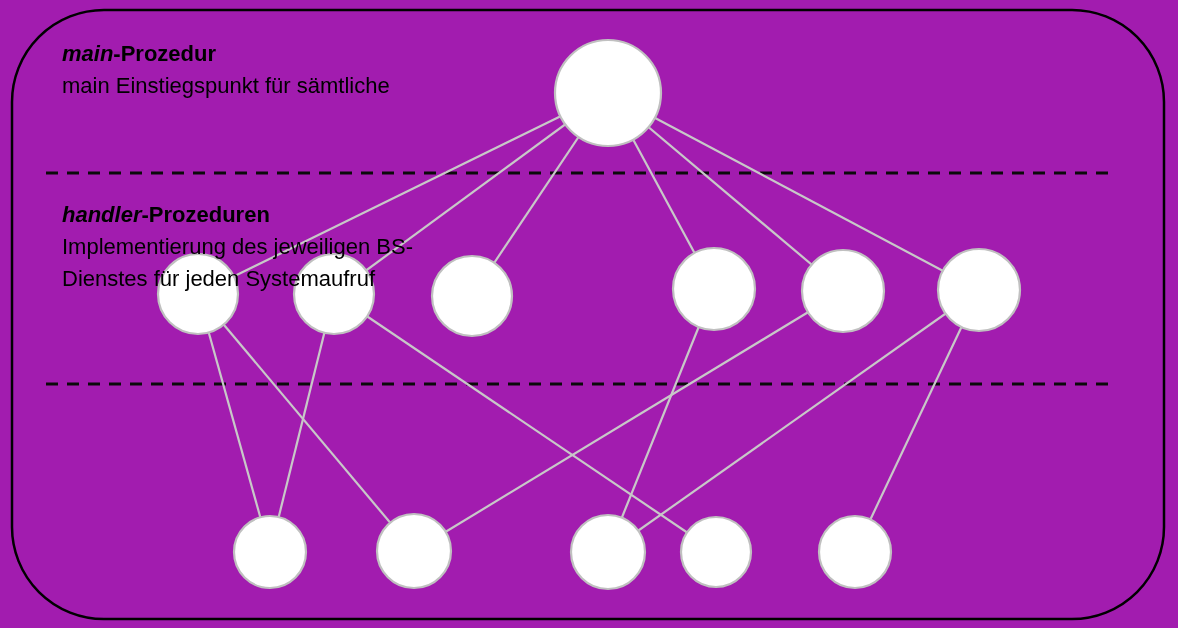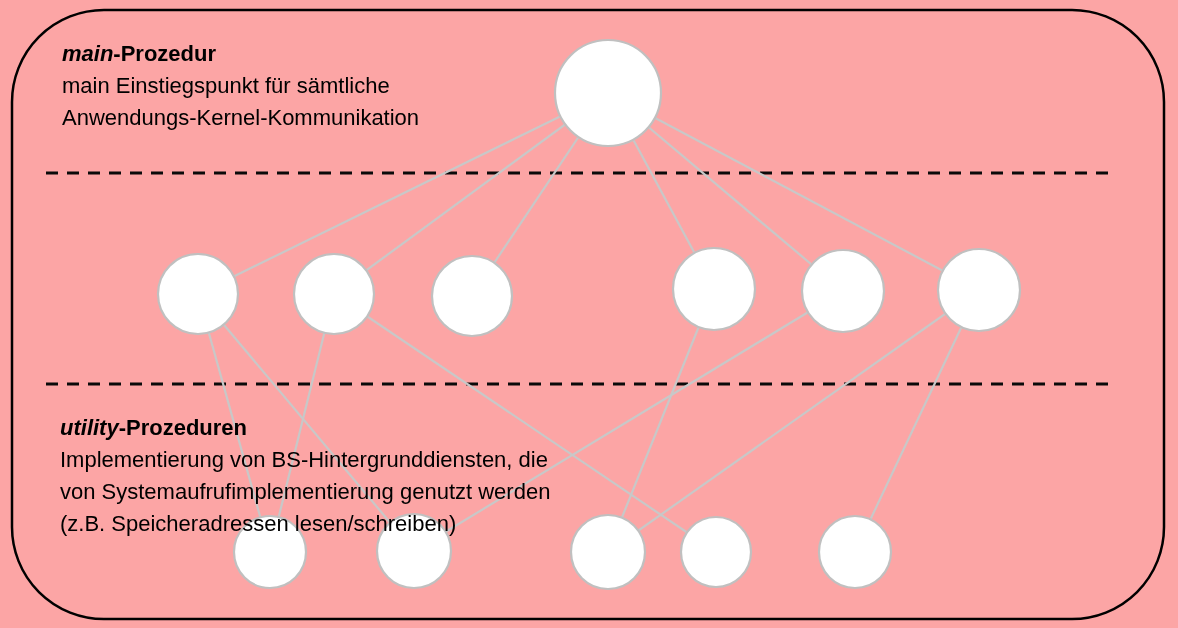--- a/index.html
+++ b/index.html
@@ -1,19 +1,19 @@
 <!DOCTYPE html>
 <html><head>
 <meta charset="utf-8">
 <style>
   html,body{margin:0;padding:0;background:#ffffff;}
   #stage{
     position:relative;
     width:1178px;height:628px;
-    background:#fca5a5;
+    background:#a21caf;
     font-family:"Liberation Sans","DejaVu Sans",sans-serif;
     overflow:hidden;
   }
   #graph-svg{position:absolute;left:0;top:0;}
   .label-block{
     position:absolute;
     color:#000;
     font-size:22px;
     line-height:32px;
     white-space:nowrap;
@@ -64,24 +64,22 @@
         <circle cx="414" cy="551" r="37" fill="#ffffff" stroke="#c0c0c0" stroke-width="2.2"></circle>
         <circle cx="608" cy="552" r="37" fill="#ffffff" stroke="#c0c0c0" stroke-width="2.2"></circle>
         <circle cx="716" cy="552" r="35" fill="#ffffff" stroke="#c0c0c0" stroke-width="2.2"></circle>
         <circle cx="855" cy="552" r="36" fill="#ffffff" stroke="#c0c0c0" stroke-width="2.2"></circle>
       </g>
   </svg>
 
   <div class="label-block" id="label-main">
     <div class="label-title"><span class="ital">main</span><span>-Prozedur</span></div>
     <div>main Einstiegspunkt für sämtliche</div>
-    <div>Anwendungs-Kernel-Kommunikation</div>
   </div>
 
+  <div class="label-block" id="label-handler">
+    <div class="label-title"><span class="ital">handler</span><span>-Prozeduren</span></div>
+    <div>Implementierung des jeweiligen BS-</div>
+    <div>Dienstes für jeden Systemaufruf</div>
+  </div>
 
-  <div class="label-block" id="label-utility">
-    <div class="label-title"><span class="ital">utility</span><span>-Prozeduren</span></div>
-    <div>Implementierung von BS-Hintergrunddiensten, die</div>
-    <div>von Systemaufrufimplementierung genutzt werden</div>
-    <div>(z.B. Speicheradressen lesen/schreiben)</div>
-  </div>
 
 </div>
 
 </body></html>

